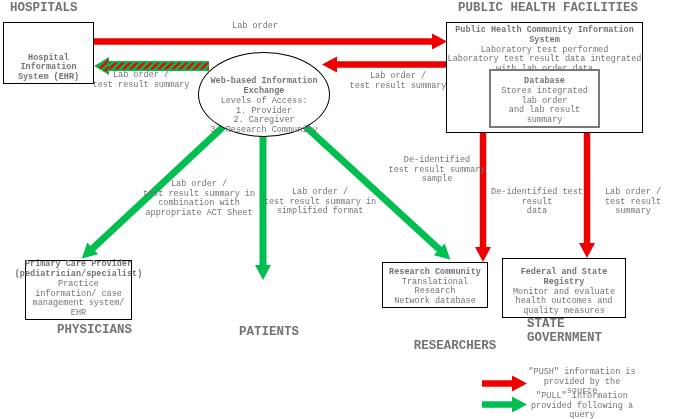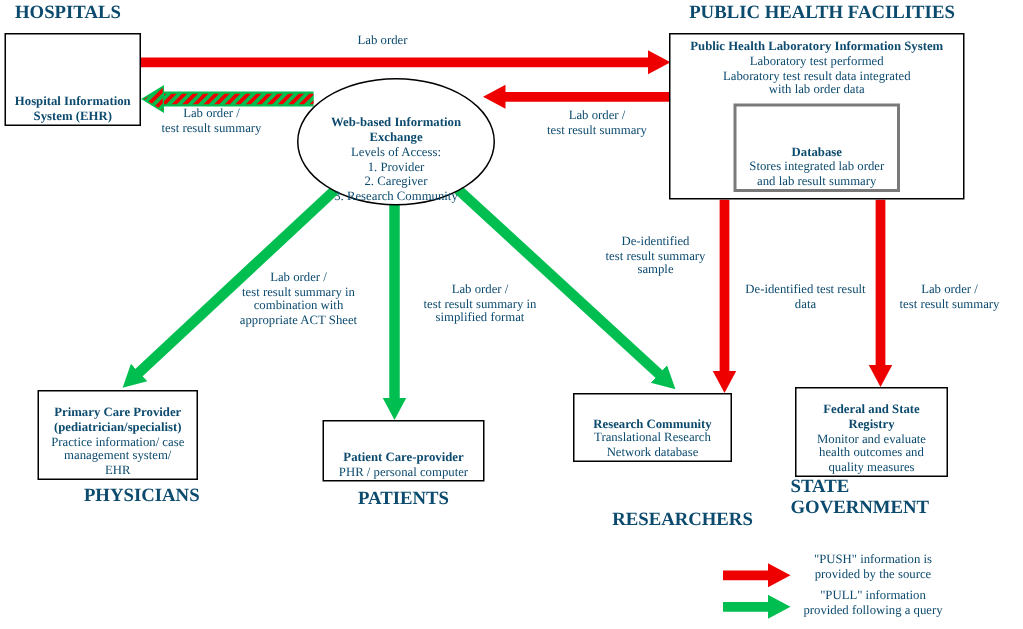--- a/index.html
+++ b/index.html
@@ -1,34 +1,34 @@
 <!DOCTYPE html>
 <html><head>
 <meta charset="utf-8">
 <style>
   html,body{margin:0;padding:0;background:#fff}
   .canvas{position:relative;width:682px;height:419px;background:#fff;overflow:hidden;
-          font-family:Liberation Serif, serif;color:#0c4a6e}
+          font-family:Liberation Mono, monospace;color:#737373}
   svg.arrows{position:absolute;left:0;top:0;z-index:1}
   .h{position:absolute;font-weight:bold;font-size:12.5px;line-height:13.5px;white-space:pre-line;z-index:3}
   .box{position:absolute;box-sizing:border-box;border:1px solid #000;background:#fff;
        display:flex;flex-direction:column;align-items:center;justify-content:flex-end;
        text-align:center;font-size:8.5px;line-height:9.8px;z-index:2}
   .box .t{font-weight:bold;white-space:pre-line;display:block}
   .box .b{white-space:pre-line;display:block}
   .lbl{position:absolute;font-size:8.5px;line-height:9.6px;text-align:center;white-space:pre-line;z-index:3}
   
   .n-hospital{left:3px;top:22px;width:91px;height:62px}
   .n-phlis{left:446px;top:22px;width:197px;height:111px;justify-content:flex-start;padding-top:3px}
   .n-database{left:489px;top:69px;width:111px;height:59px;border:2px solid #7a7a7a;z-index:2}
   .n-exchange{left:198px;top:52px;width:132px;height:85px;border-radius:50%}
   .n-primary{left:25px;top:260px;width:107px;height:60px}
   .n-patient{left:215px;top:280px;width:108px;height:41px}
   .n-research{left:382px;top:262px;width:106px;height:46px}
-  .n-registry{left:530px;top:258px;width:102px;height:60px}
+  .n-registry{left:502px;top:258px;width:124px;height:60px}
   
   .h-hospitals{left:10px;top:2px}
   .h-publichealth{left:448px;top:2px;width:200px;text-align:center}
   .h-physicians{left:36px;top:324px;width:117px;text-align:center}
   .h-patients{left:212px;top:326px;width:114px;text-align:center}
   .h-researchers{left:398px;top:340px;width:114px;text-align:center}
   .h-stategov{left:527px;top:318px;width:117px;}
   
   .l-laborder{left:215px;top:22px;width:80px}
   .l-exhosp{left:91px;top:71px;width:100px}
@@ -103,21 +103,21 @@
   <div class="h h-researchers">RESEARCHERS</div>
   <div class="h h-stategov">STATE
 GOVERNMENT</div>
 
   <div class="box n-hospital">
     <span class="t">Hospital Information
 System (EHR)</span>
   </div>
 
   <div class="box n-phlis">
-    <span class="t">Public Health Laboratory Information System</span>
+    <span class="t">Public Health Community Information System</span>
     <span class="b">Laboratory test performed
 Laboratory test result data integrated
 with lab order data</span>
   </div>
 
   <div class="box n-database">
     <span class="t">Database</span>
     <span class="b">Stores integrated lab order
 and lab result summary</span>
   </div>
@@ -132,24 +132,20 @@
   </div>
 
   <div class="box n-primary">
     <span class="t">Primary Care Provider
 (pediatrician/specialist)</span>
     <span class="b">Practice information/ case
 management system/
 EHR</span>
   </div>
 
-  <div class="box n-patient">
-    <span class="t">Patient Care-provider</span>
-    <span class="b">PHR / personal computer</span>
-  </div>
 
   <div class="box n-research">
     <span class="t">Research Community</span>
     <span class="b">Translational Research
 Network database</span>
   </div>
 
   <div class="box n-registry">
     <span class="t">Federal and State
 Registry</span>

